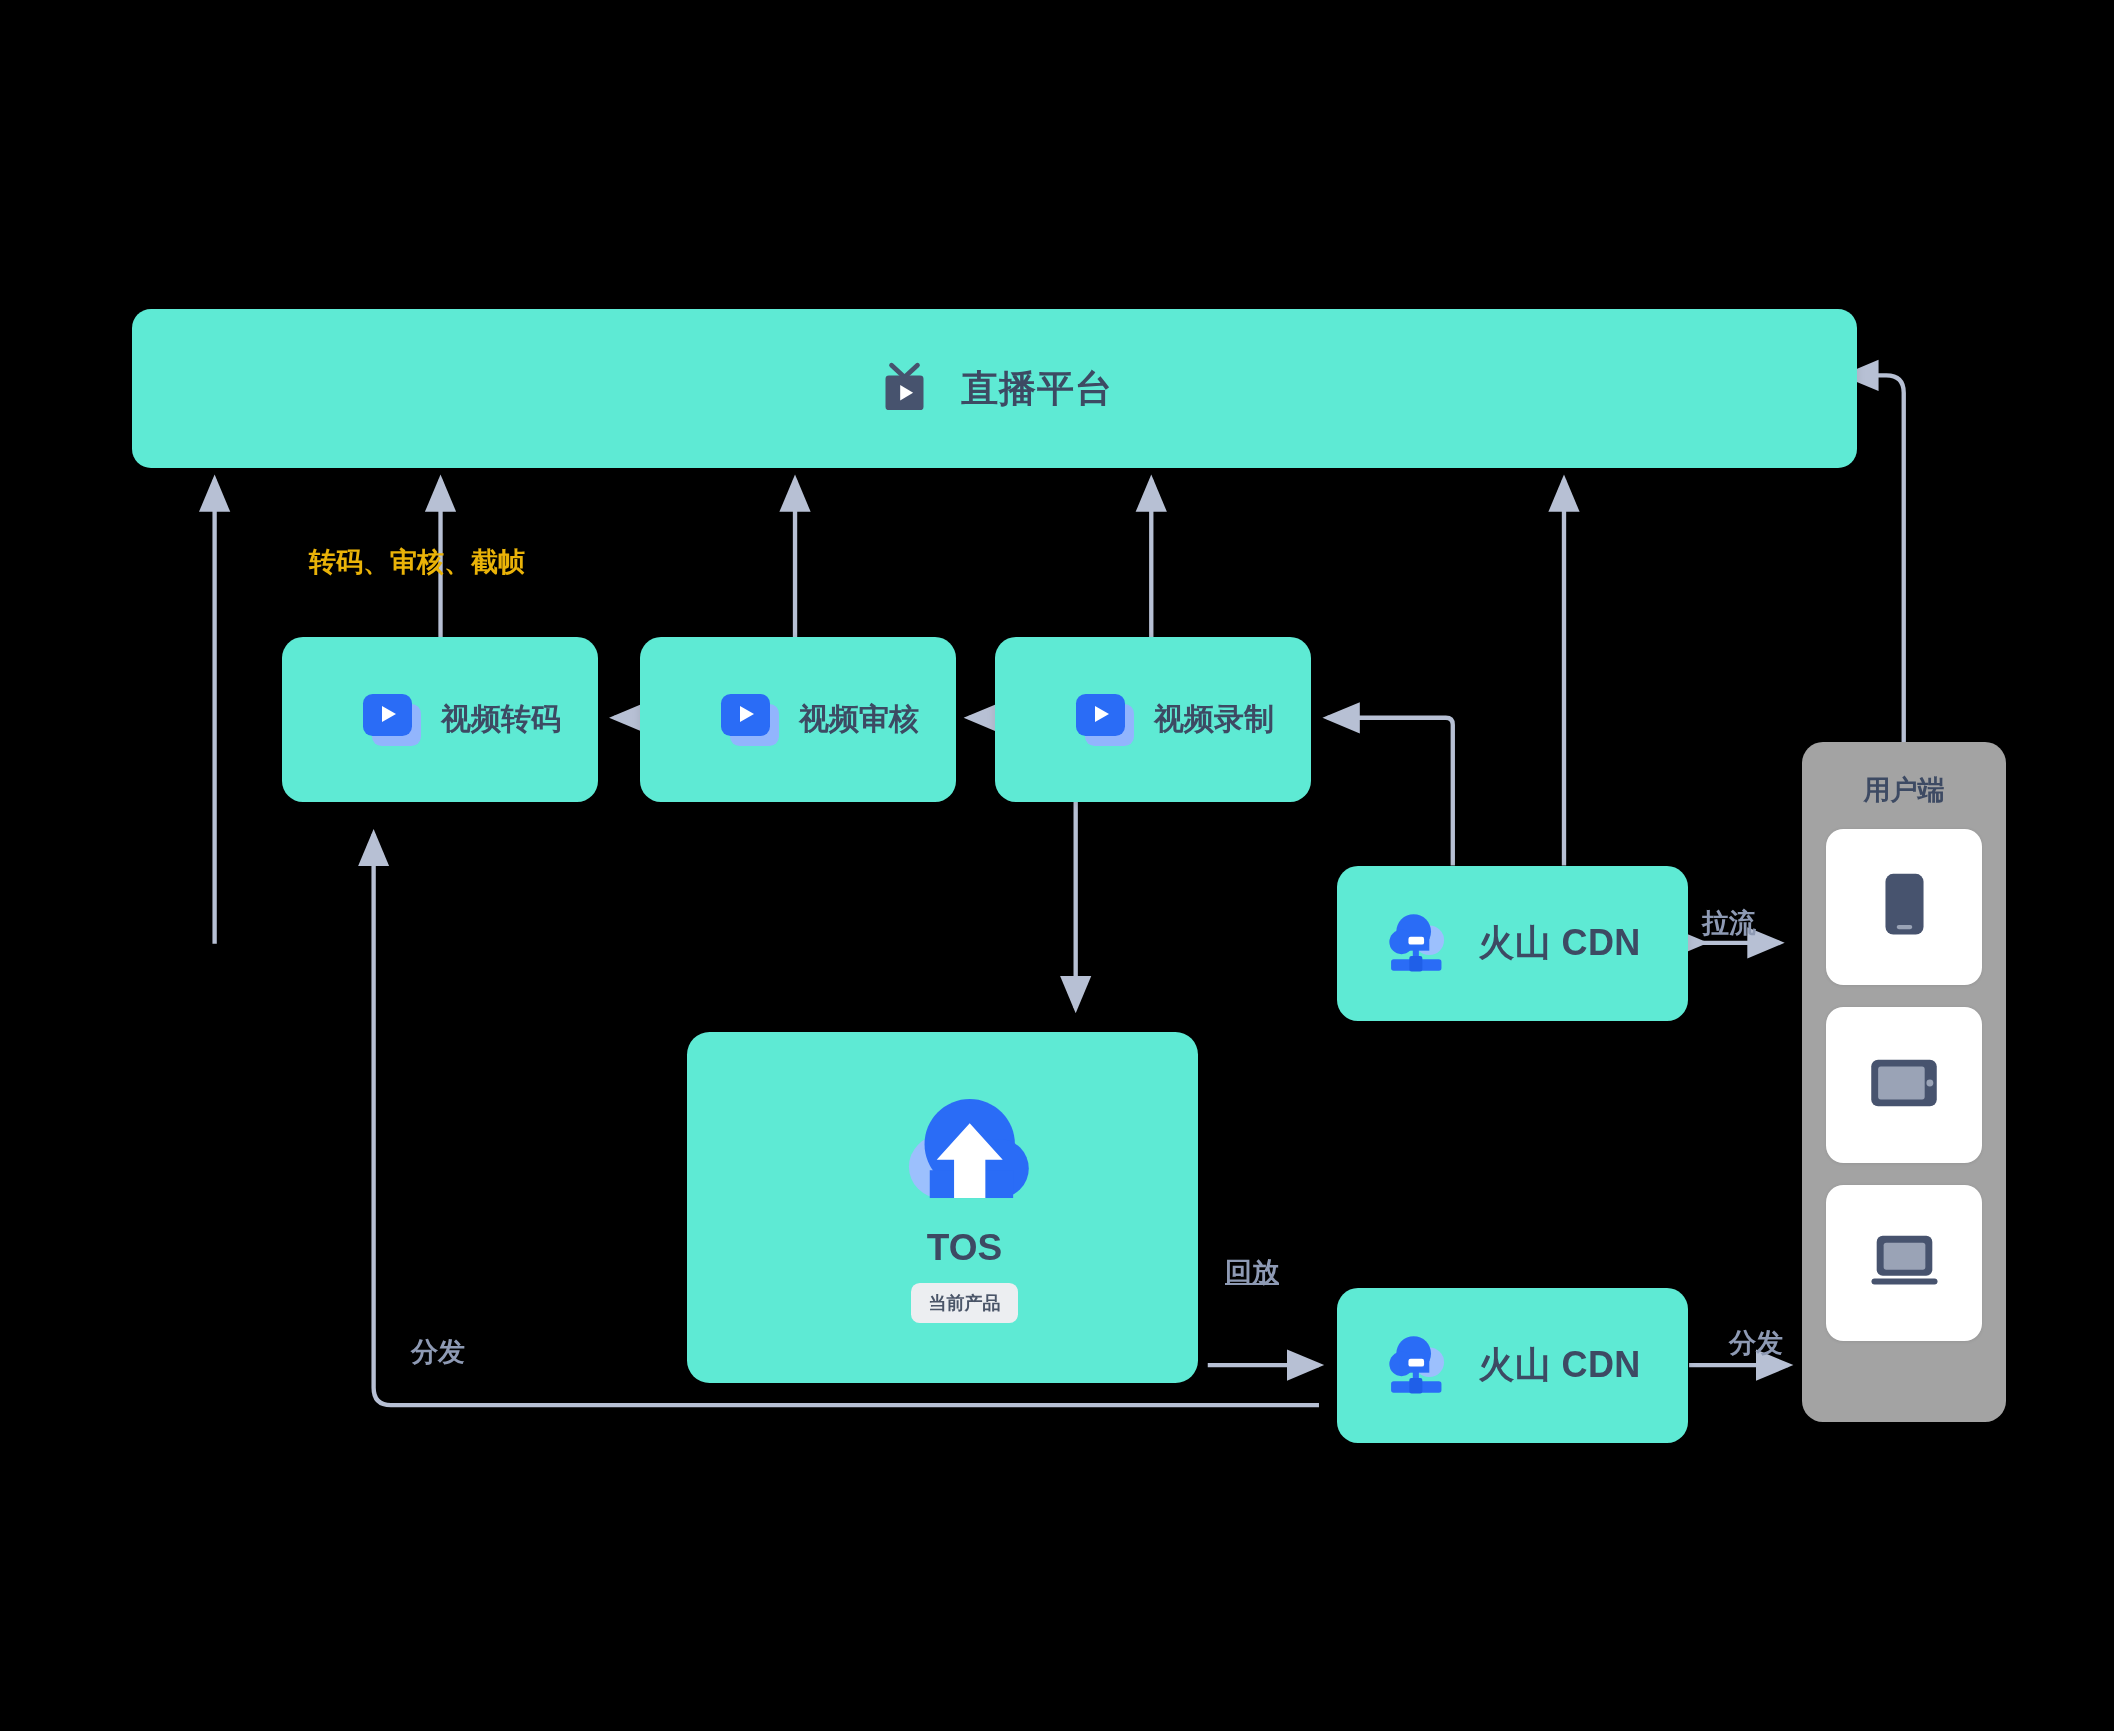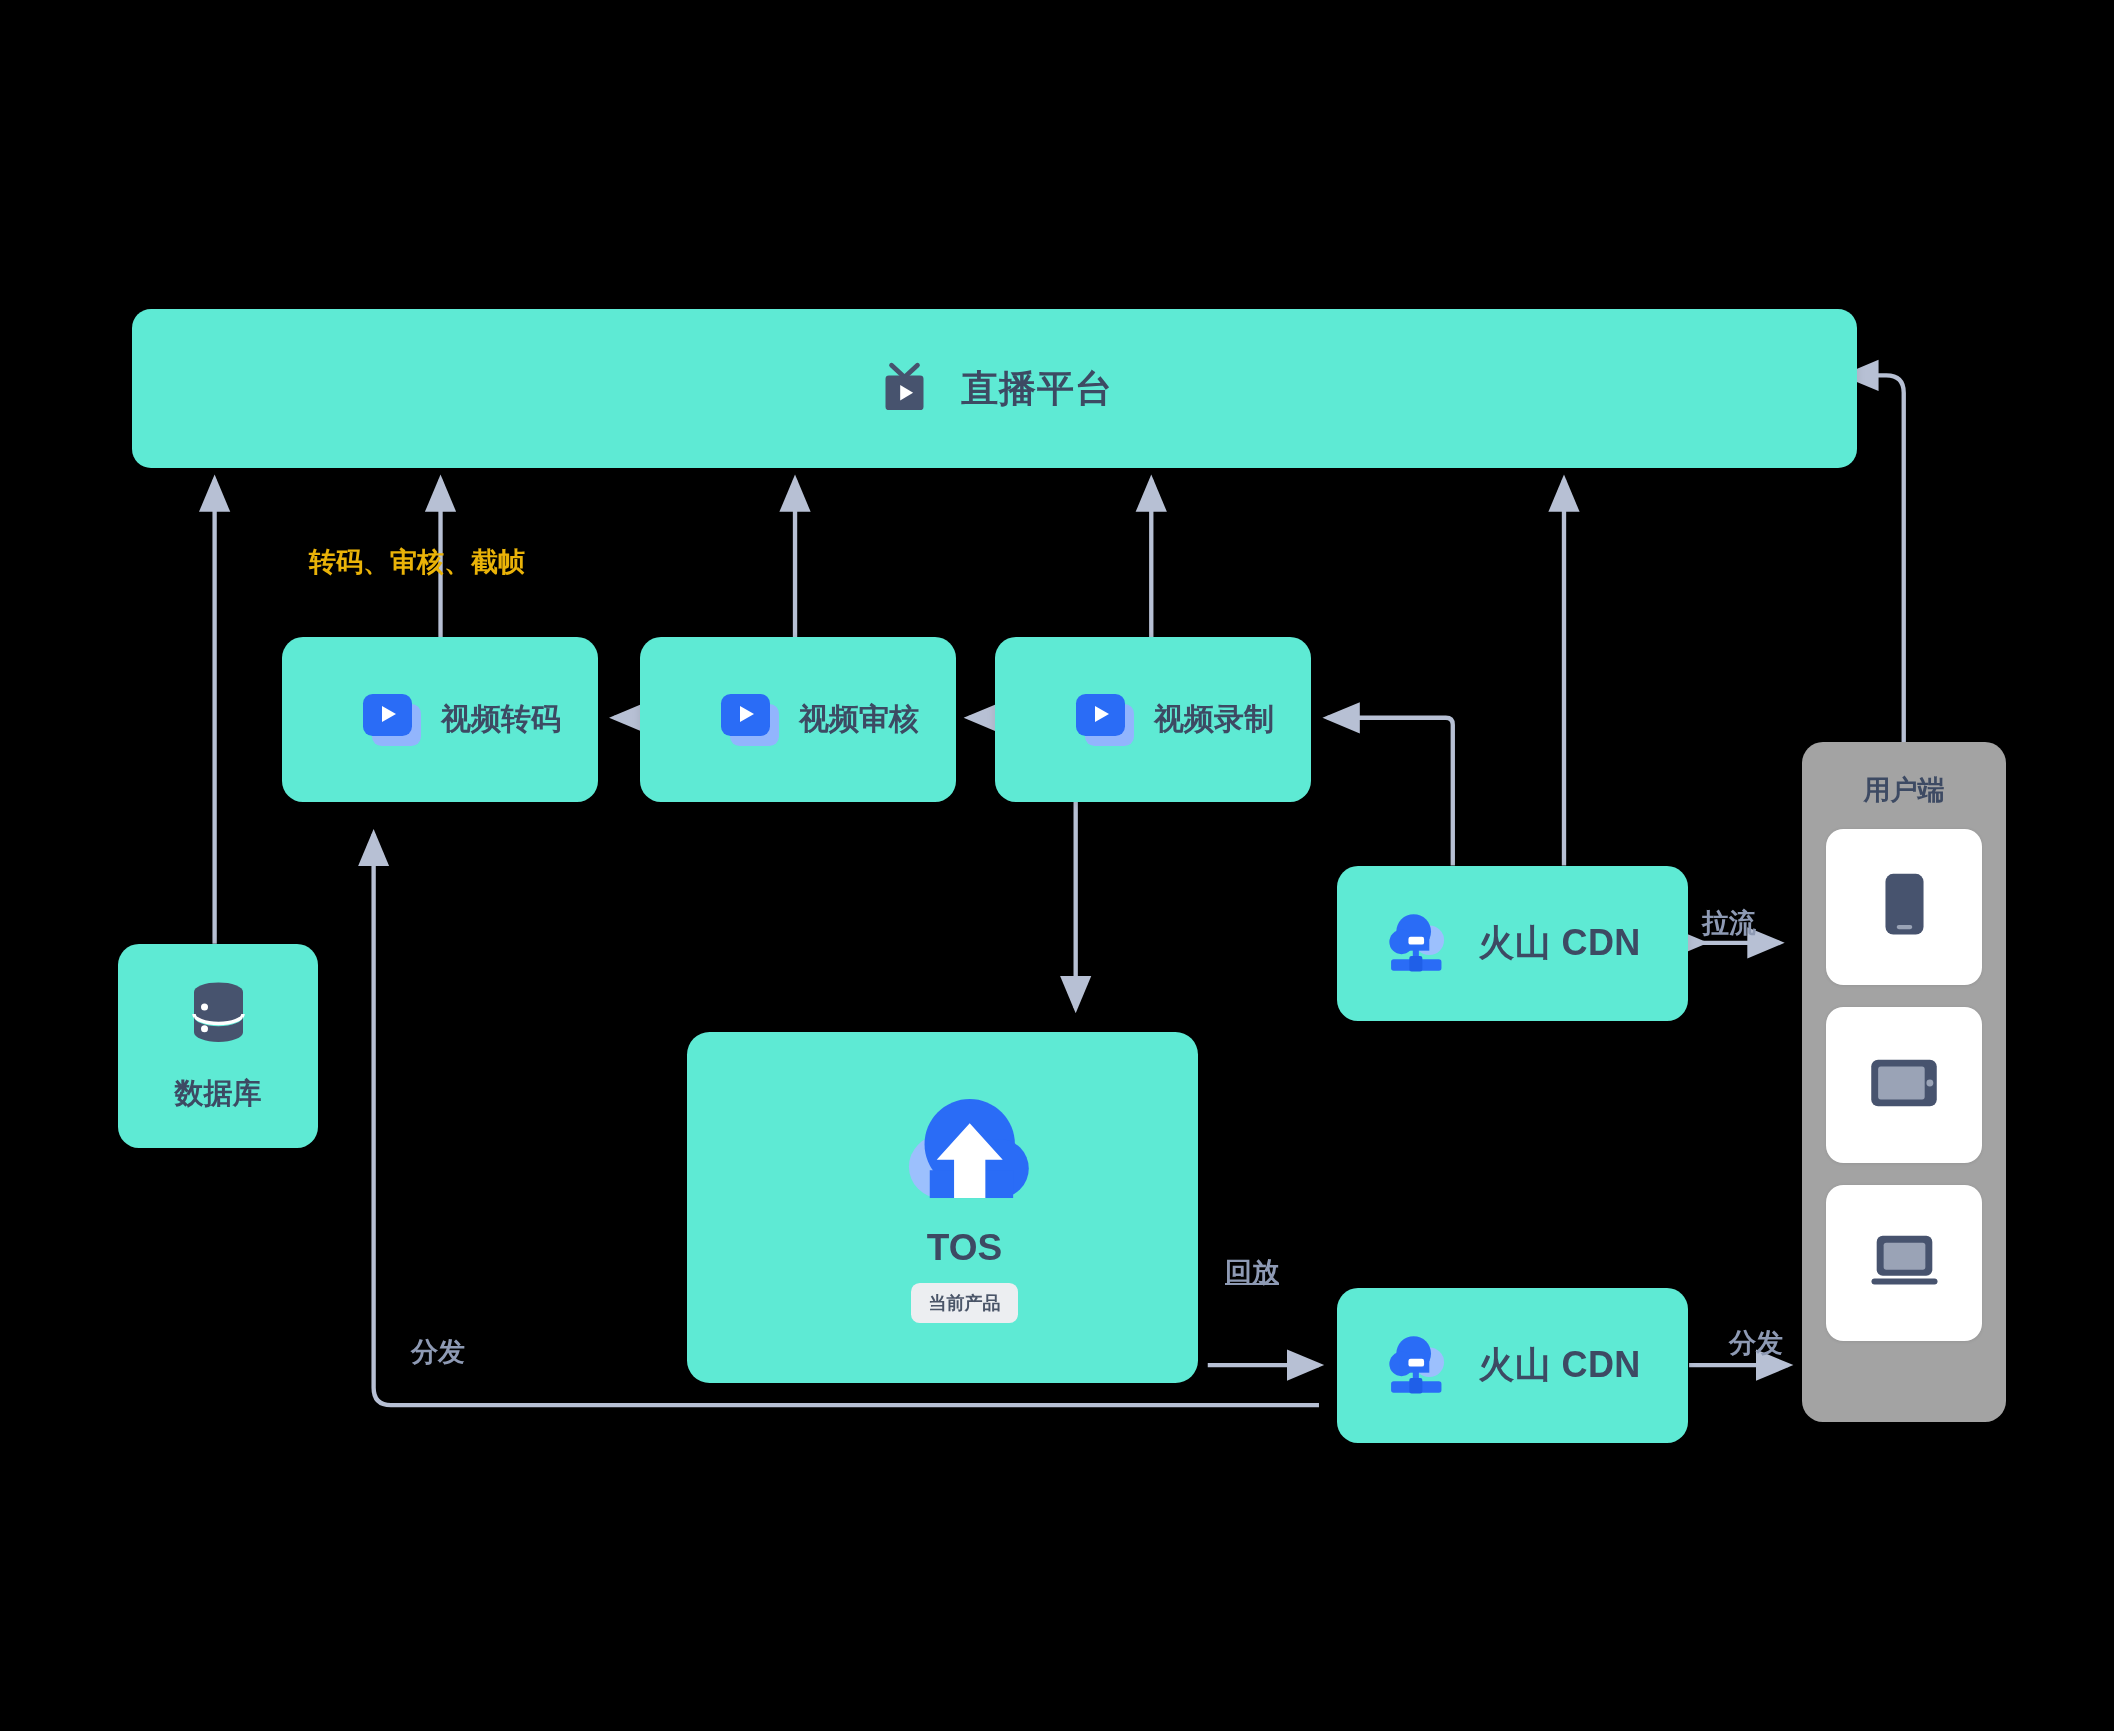--- a/index.html
+++ b/index.html
@@ -207,33 +207,20 @@
     <div class="inner">
       <span class="vid-icon">
         <span class="back"></span>
           <span class="front"></span>
           <span class="tri"></span>
       </span>
       <span class="label">视频录制</span>
     </div>
   </div>
 
-  <div class="node" id="n-db">
-    <span>
-      <svg viewBox="0 0 72 80" width="63" height="70">
-        <ellipse cx="36" cy="16" rx="28" ry="11" fill="#47536e"></ellipse>
-        <path d="M8 16 L8 42 A28 11 0 0 0 64 42 L64 16 z" fill="#47536e"></path>
-        <path d="M8 41 A28 11 0 0 0 64 41" stroke="#ffffff" stroke-width="4" fill="none"></path>
-        <path d="M8 44 L8 62 A28 11 0 0 0 64 62 L64 44 A28 11 0 0 1 8 44 z" fill="#47536e"></path>
-        <circle cx="20" cy="33" r="4" fill="#ffffff"></circle>
-        <circle cx="20" cy="58" r="4" fill="#ffffff"></circle>
-      </svg>
-    </span>
-    <span class="label">数据库</span>
-  </div>
 
   <div class="node" id="n-tos">
     <span>
       <svg viewBox="0 0 160 130" width="139" height="113">
         <circle cx="52" cy="86" r="36" fill="#9cc0fd"></circle>
         <circle cx="86" cy="60" r="52" fill="#2a6cf6"></circle>
         <circle cx="120" cy="88" r="34" fill="#2a6cf6"></circle>
         <rect x="40" y="90" width="96" height="32" fill="#2a6cf6"></rect>
         <path d="M86 36 L124 78 L104 78 L104 122 L68 122 L68 78 L48 78 z" fill="#ffffff"></path>
       </svg>

